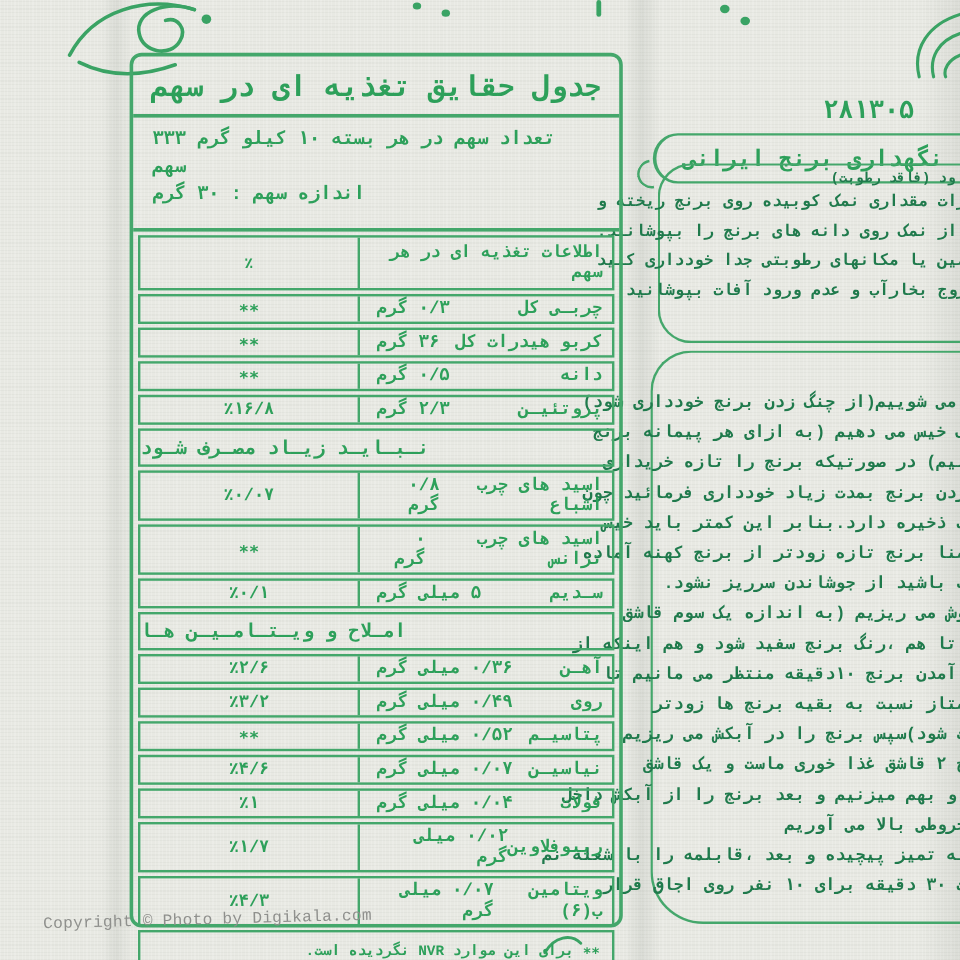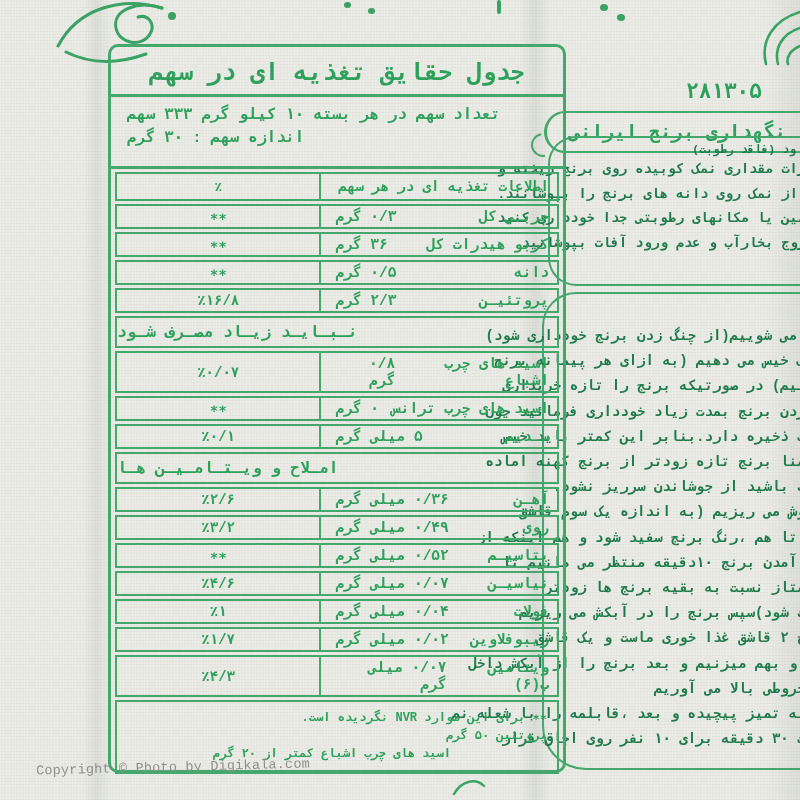--- a/index.html
+++ b/index.html
@@ -21,21 +21,21 @@
   .fold.f1{left:84px;width:26px;background:linear-gradient(90deg,transparent,rgba(80,92,82,.09),transparent);}
   .fold.f2{left:520px;width:30px;background:linear-gradient(90deg,transparent,rgba(80,92,82,.10),transparent);}
   .fold.f3{left:768px;width:32px;background:linear-gradient(90deg,transparent,rgba(60,70,62,.08));}
 
   
   .orn{position:absolute;pointer-events:none;}
   .dot{position:absolute;border-radius:50%;background:#3aa364;}
 
   
   .ntable{
-    position:absolute;left:108px;top:44px;width:458px;height:729px;
+    position:absolute;left:108px;top:44px;width:411px;height:729px;
     border:3px solid var(--g);border-radius:10px;
     color:var(--g2);font-weight:bold;box-sizing:border-box;
   }
   .t-title{
     text-align:center;font-size:24px;letter-spacing:0;
     padding:11px 6px 7px;border-bottom:3px solid var(--g);
     color:var(--g2);
   }
   .t-serving{
     padding:7px 16px 16px;border-bottom:3px solid var(--g);

